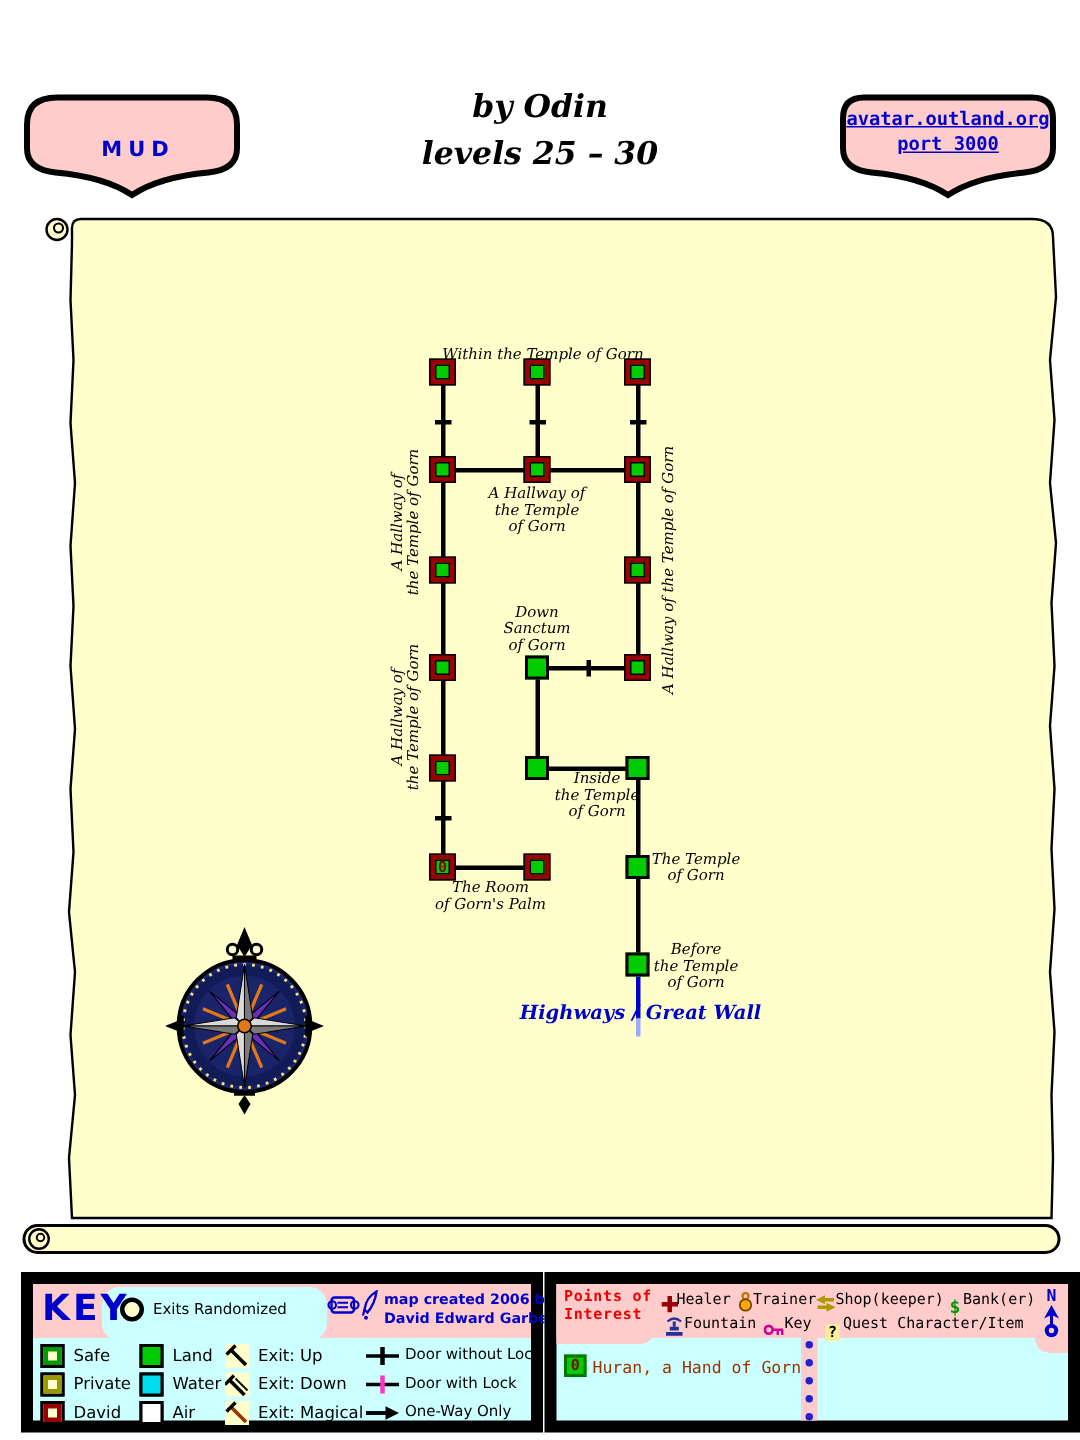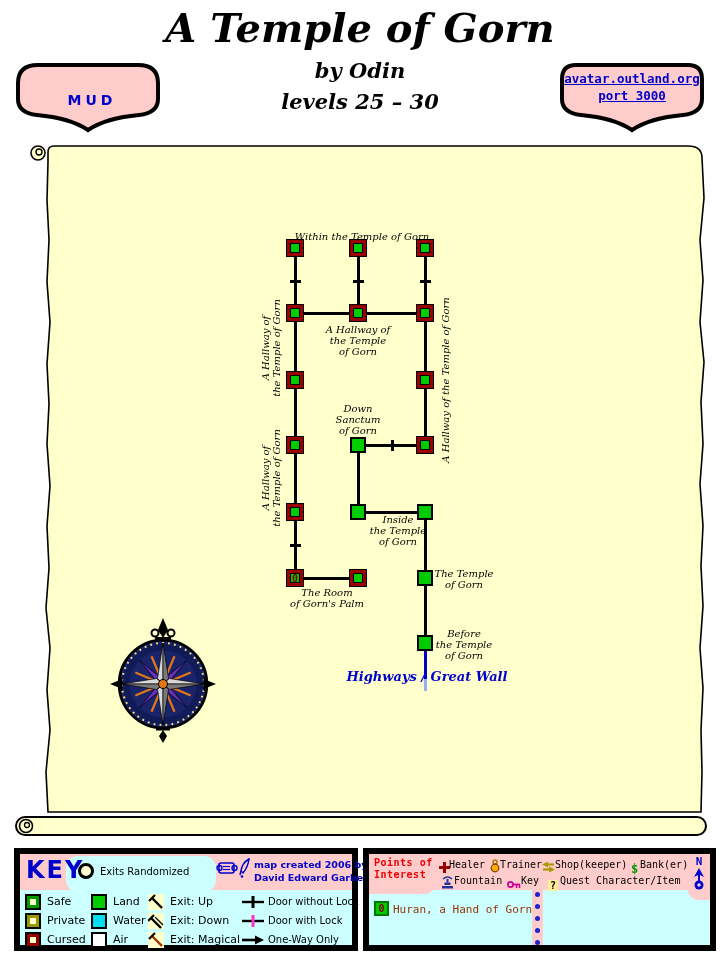--- a/index.html
+++ b/index.html
@@ -24,41 +24,40 @@
   .door{background:#000;z-index:3;}
   .room-n{box-sizing:border-box;width:16px;height:16px;border:2px solid #000;
           background:#00CC00;z-index:4;}
   .room-c{box-sizing:border-box;width:18px;height:18px;border:1px solid #000;
           background:#990000;z-index:4;}
   .room-c .core{position:absolute;inset:3px;border:1px solid #000;background:#00CC00;}
   .room-glyph{position:absolute;inset:0;display:flex;align-items:center;justify-content:center;
               font:bold 10px "DejaVu Sans Mono",monospace;color:#880000;z-index:5;}
   .highways{font:bold italic 13px "DejaVu Serif",serif;color:#0000CC;white-space:nowrap;z-index:6;}
   
-  .panel{position:absolute;background:#CCFFFF;border:6px solid #000000;}
+  .panel{position:absolute;background:#CCFFFF;border:8px solid #000000;}
   .pink{background:#FFCCCC;}
   .key-title{font:bold 24px "DejaVu Sans",sans-serif;color:#0000CC;letter-spacing:2px;}
   .key-label{font:11px "DejaVu Sans",sans-serif;color:#000;white-space:nowrap;}
   .key-label-sm{font:10px "DejaVu Sans",sans-serif;color:#000;white-space:nowrap;}
   .credits{font:bold 9.5px "DejaVu Sans",sans-serif;color:#0000CC;line-height:1.35;white-space:nowrap;}
   .swatch{box-sizing:border-box;width:16px;height:16px;border:2px solid #000;}
   .swatch .band{position:absolute;inset:0;border-style:solid;}
   .exit-tile{width:16px;height:16px;background:#FFFFCC;}
   .poi-title{font:bold 10px "DejaVu Sans Mono",monospace;color:#EE0000;letter-spacing:.5px;white-space:nowrap;}
   .poi-label{font:10px "DejaVu Sans Mono",monospace;color:#000;white-space:nowrap;}
   .poi-entry{font:11px "DejaVu Sans Mono",monospace;color:#993300;white-space:nowrap;}
   .north-n{font:bold 11px "DejaVu Sans Mono",monospace;color:#0000CC;text-align:center;}
   .dot{position:absolute;width:5px;height:5px;border-radius:50%;background:#2222CC;}
 </style>
 </head>
 <body>
 
 <div class="page">
 
-  <div class="abs title">A Temple of Gorn</div>
   <div class="abs byline">by Odin</div>
   <div class="abs levels">levels 25 – 30</div>
 
   <svg class="abs" style="left:12px;top:62px;" width="152" height="72" viewBox="0 0 152 72">
     <path d="M 26 3 H 126 Q 146 3 146 21 V 37 Q 146 51 127 53 Q 94 56 76 68 Q 58 56 25 53 Q 6 51 6 37 V 21 Q 6 3 26 3 Z" fill="#FFCCCC" stroke="#000" stroke-width="4"></path>
   </svg>
   <div class="abs badge-text badge-mud" style="left:16px;top:92px;width:152px;">MUD</div>
 
   <svg class="abs" style="left:556px;top:62px;" width="152" height="72" viewBox="0 0 152 72">
     <path d="M 20 3 H 132 Q 146 3 146 17 V 37 Q 146 51 127 53 Q 94 56 76 68 Q 58 56 25 53 Q 6 51 6 37 V 17 Q 6 3 20 3 Z" fill="#FFCCCC" stroke="#000" stroke-width="4"></path>
@@ -265,21 +264,21 @@
           <div class="band" style="border-width: 3px; border-color: rgb(0, 153, 0); background: rgb(255, 255, 204);"></div>
         </div>
         <div class="key-label" style="position: absolute; left: 27px; top: 5px;">Safe</div>
         <div class="swatch" style="position: absolute; left: 5px; top: 23px; background: rgb(0, 0, 0);">
           <div class="band" style="border-width: 3px; border-color: rgb(153, 153, 0); background: rgb(255, 255, 204);"></div>
         </div>
         <div class="key-label" style="position: absolute; left: 27px; top: 24px;">Private</div>
         <div class="swatch" style="position: absolute; left: 5px; top: 42px; background: rgb(0, 0, 0);">
           <div class="band" style="border-width: 3px; border-color: rgb(153, 0, 0); background: rgb(255, 255, 204);"></div>
         </div>
-        <div class="key-label" style="position: absolute; left: 27px; top: 43px;">Cursed</div>
+        <div class="key-label" style="position: absolute; left: 27px; top: 43px;">David</div>
         <div class="swatch" style="position: absolute; left: 71px; top: 4px; background: rgb(0, 0, 0);">
           <div class="band" style="border-width: 0px; border-color: rgb(0, 204, 0); background: rgb(0, 204, 0);"></div>
         </div>
         <div class="key-label" style="position: absolute; left: 93px; top: 5px;">Land</div>
         <div class="swatch" style="position: absolute; left: 71px; top: 23px; background: rgb(0, 0, 0);">
           <div class="band" style="border-width: 0px; border-color: rgb(0, 221, 238); background: rgb(0, 221, 238);"></div>
         </div>
         <div class="key-label" style="position: absolute; left: 93px; top: 24px;">Water</div>
         <div class="swatch" style="position: absolute; left: 71px; top: 42px; background: rgb(0, 0, 0);">
           <div class="band" style="border-width: 0px; border-color: rgb(255, 255, 255); background: rgb(255, 255, 255);"></div>

